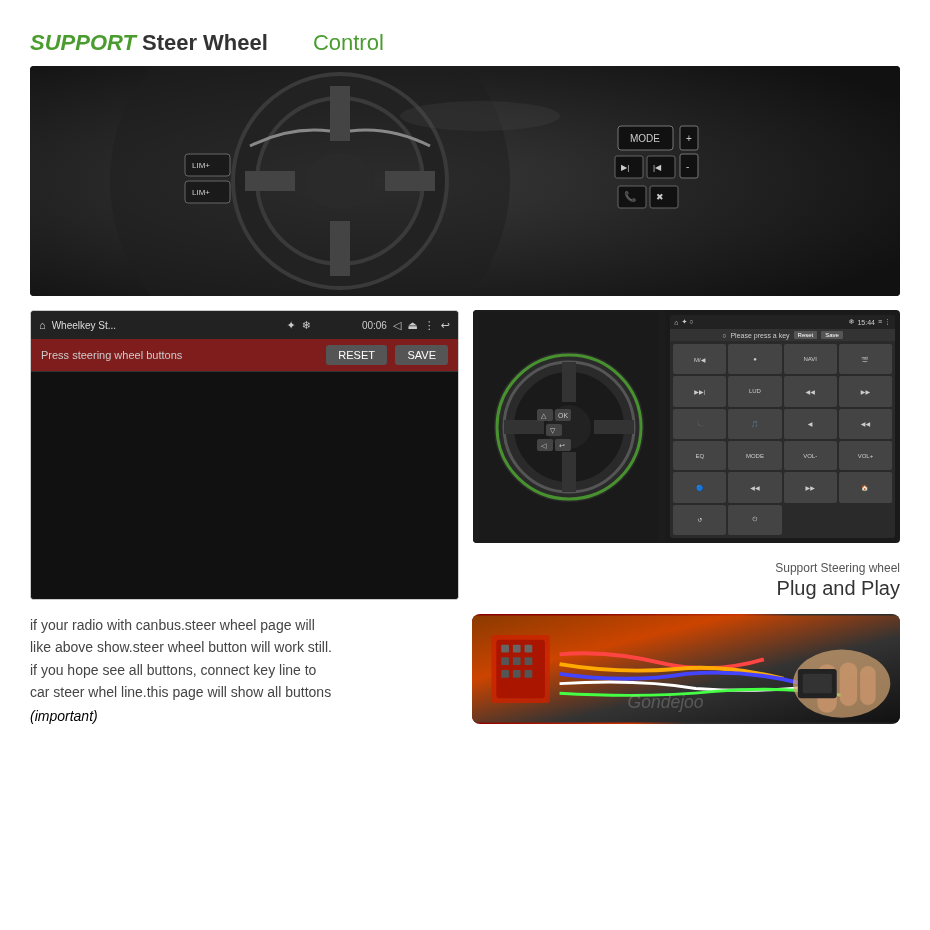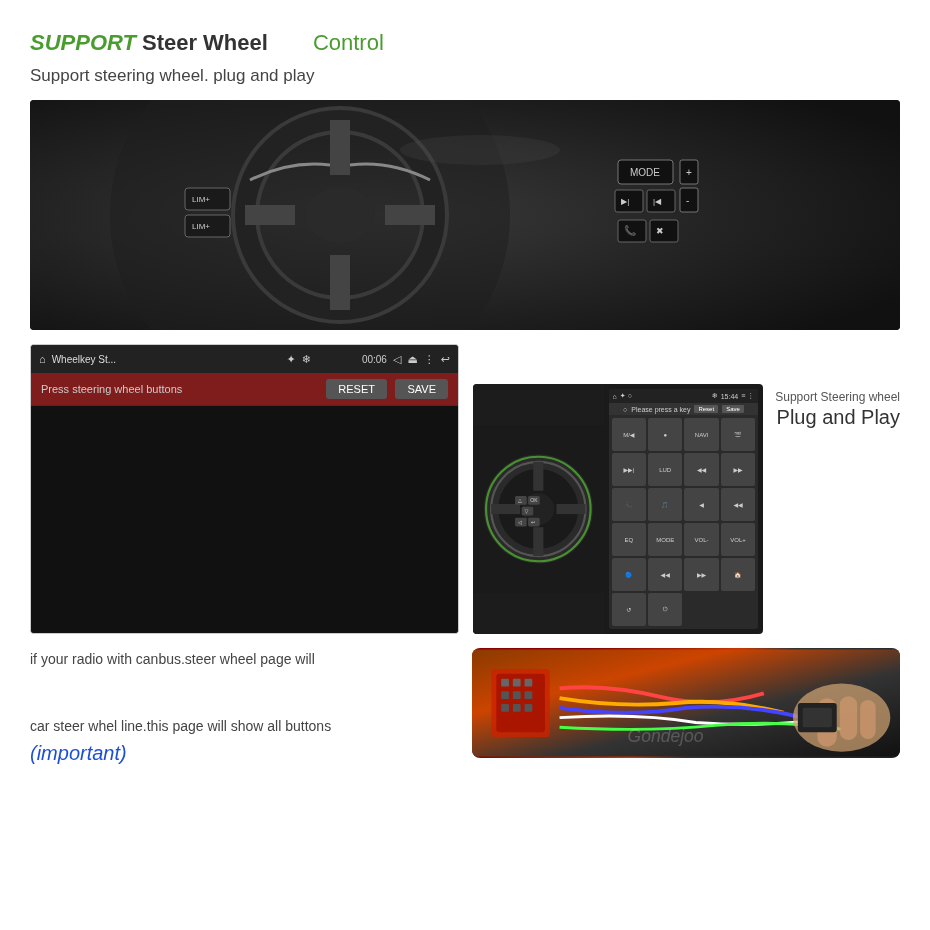--- a/index.html
+++ b/index.html
@@ -122,23 +122,22 @@
       font-size: 11px;
       border-radius: 3px;
     }
     .panel-content {
       flex: 1;
       background: #111;
     }
     .panel-right {
       flex: 1;
       display: flex;
-      flex-direction: row;
+      flex-direction: column;
       gap: 12px;
-      margin-top: 40px;
     }
     .right-top {
       flex: 1;
       background: #1a1a1a;
       border-radius: 4px;
       overflow: hidden;
       position: relative;
       display: flex;
       flex-direction: row;
       gap: 0;
@@ -247,40 +246,39 @@
     .bottom-left-text {
       flex: 1;
     }
     .desc-text {
       font-size: 14px;
       color: #444;
       line-height: 1.6;
       margin-bottom: 4px;
     }
     .important-text {
-      color: #1d4ed8;
-      font-size: 20px;
+      color: #000000;
+      font-size: 14px;
       font-style: italic;
     }
     .bottom-right-area {
       flex: 1;
     }
   </style>
 </head>
 <body>
 
 <div class="page-wrapper">
 
   <div class="title-line">
     <span class="title-support">SUPPORT</span>
     <span class="title-rest"> Steer Wheel </span>
     <span class="title-control">Control</span>
   </div>
 
-  <div class="subtitle">Support steering wheel. plug and play</div>
 
   <div class="steering-photo">
 
     <svg width="870" height="230" viewBox="0 0 870 230" style="position:absolute;top:0;left:0;">
 
       <defs>
         <radialGradient id="bgGrad" cx="40%" cy="50%" r="70%">
           <stop offset="0%" stop-color="#3a3a3a"></stop>
           <stop offset="100%" stop-color="#111"></stop>
         </radialGradient>
@@ -439,22 +437,22 @@
         <div class="support-label">Support Steering wheel</div>
         <div class="plug-play-label">Plug and Play</div>
       </div>
     </div>
   </div>
 
   <div class="bottom-text-area">
     <div class="bottom-left-text">
       <div class="desc-text">
         <span>if your radio with canbus.steer wheel page will</span><br>
-        <br>
-        <br>
+        <span>like above show.steer wheel button will work still.</span><br>
+        <span>if you hope see all buttons, connect key line to</span><br>
         <span>car steer whel line.this page will show all buttons</span>
       </div>
       <div class="important-text">(important)</div>
     </div>
     <div class="bottom-right-area">
       <div class="wires-photo">
         <svg width="100%" height="110" viewBox="0 0 440 110">
           <defs>
             <linearGradient id="wiresBg" x1="0%" y1="0%" x2="100%" y2="100%">
               <stop offset="0%" stop-color="#8B3a00"></stop>

